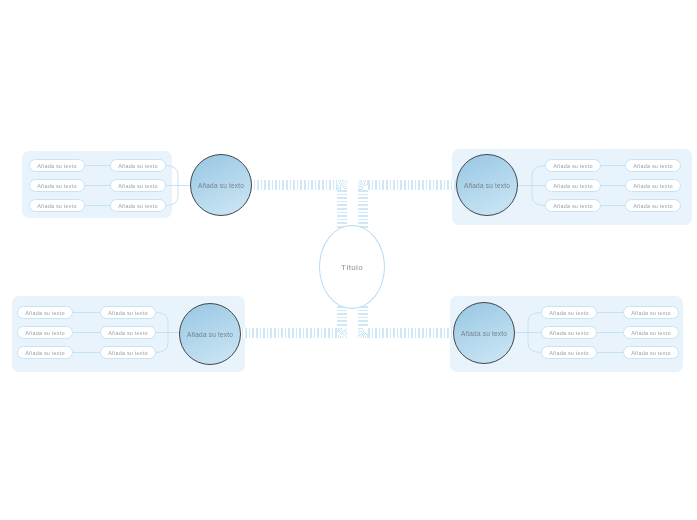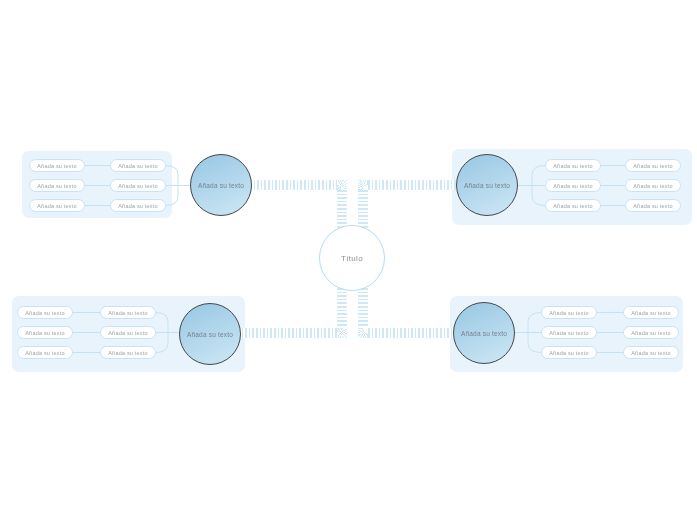--- a/index.html
+++ b/index.html
@@ -28,21 +28,21 @@
         border:1px solid var(--pill-border);border-radius:7px;box-sizing:border-box;
         display:flex;align-items:center;justify-content:center;
         font-size:5.5px;color:var(--pill-text);letter-spacing:.2px;white-space:nowrap;}
 
   .circle-main{position:absolute;width:62px;height:62px;border-radius:50%;
         background:linear-gradient(155deg,var(--circle-fill-top) 10%,var(--circle-fill-bottom) 95%);
         border:1.5px solid var(--circle-border);box-sizing:border-box;
         display:flex;align-items:center;justify-content:center;
         font-size:6.5px;color:var(--circle-text);letter-spacing:.2px;white-space:nowrap;z-index:5;}
 
-  .circle-center{position:absolute;width:66px;height:66px;border-radius:50%;
+  .circle-center{position:absolute;width:66px;height:84px;border-radius:50%;
         background:var(--center-fill);border:1.5px solid var(--center-border);box-sizing:border-box;
         display:flex;align-items:center;justify-content:center;
         font-size:8px;color:var(--center-text);letter-spacing:.3px;z-index:5;}
 
   .ribbon{position:absolute;z-index:2;}
   .ribbon.h{height:10px;background:repeating-linear-gradient(90deg,var(--stripe) 0 1.6px,var(--canvas-bg) 1.6px 3.6px);}
   .ribbon.v{width:10px;background:repeating-linear-gradient(180deg,var(--stripe) 0 1.6px,var(--canvas-bg) 1.6px 3.6px);}
   .ribbon.corner{width:10px;height:10px;}
   .corner-tl{background:repeating-conic-gradient(from 270deg at 0% 100%,var(--stripe) 0deg 5deg,var(--canvas-bg) 5deg 12deg);}
   .corner-tr{background:repeating-conic-gradient(from 90deg at 100% 100%,var(--stripe) 0deg 5deg,var(--canvas-bg) 5deg 12deg);}

